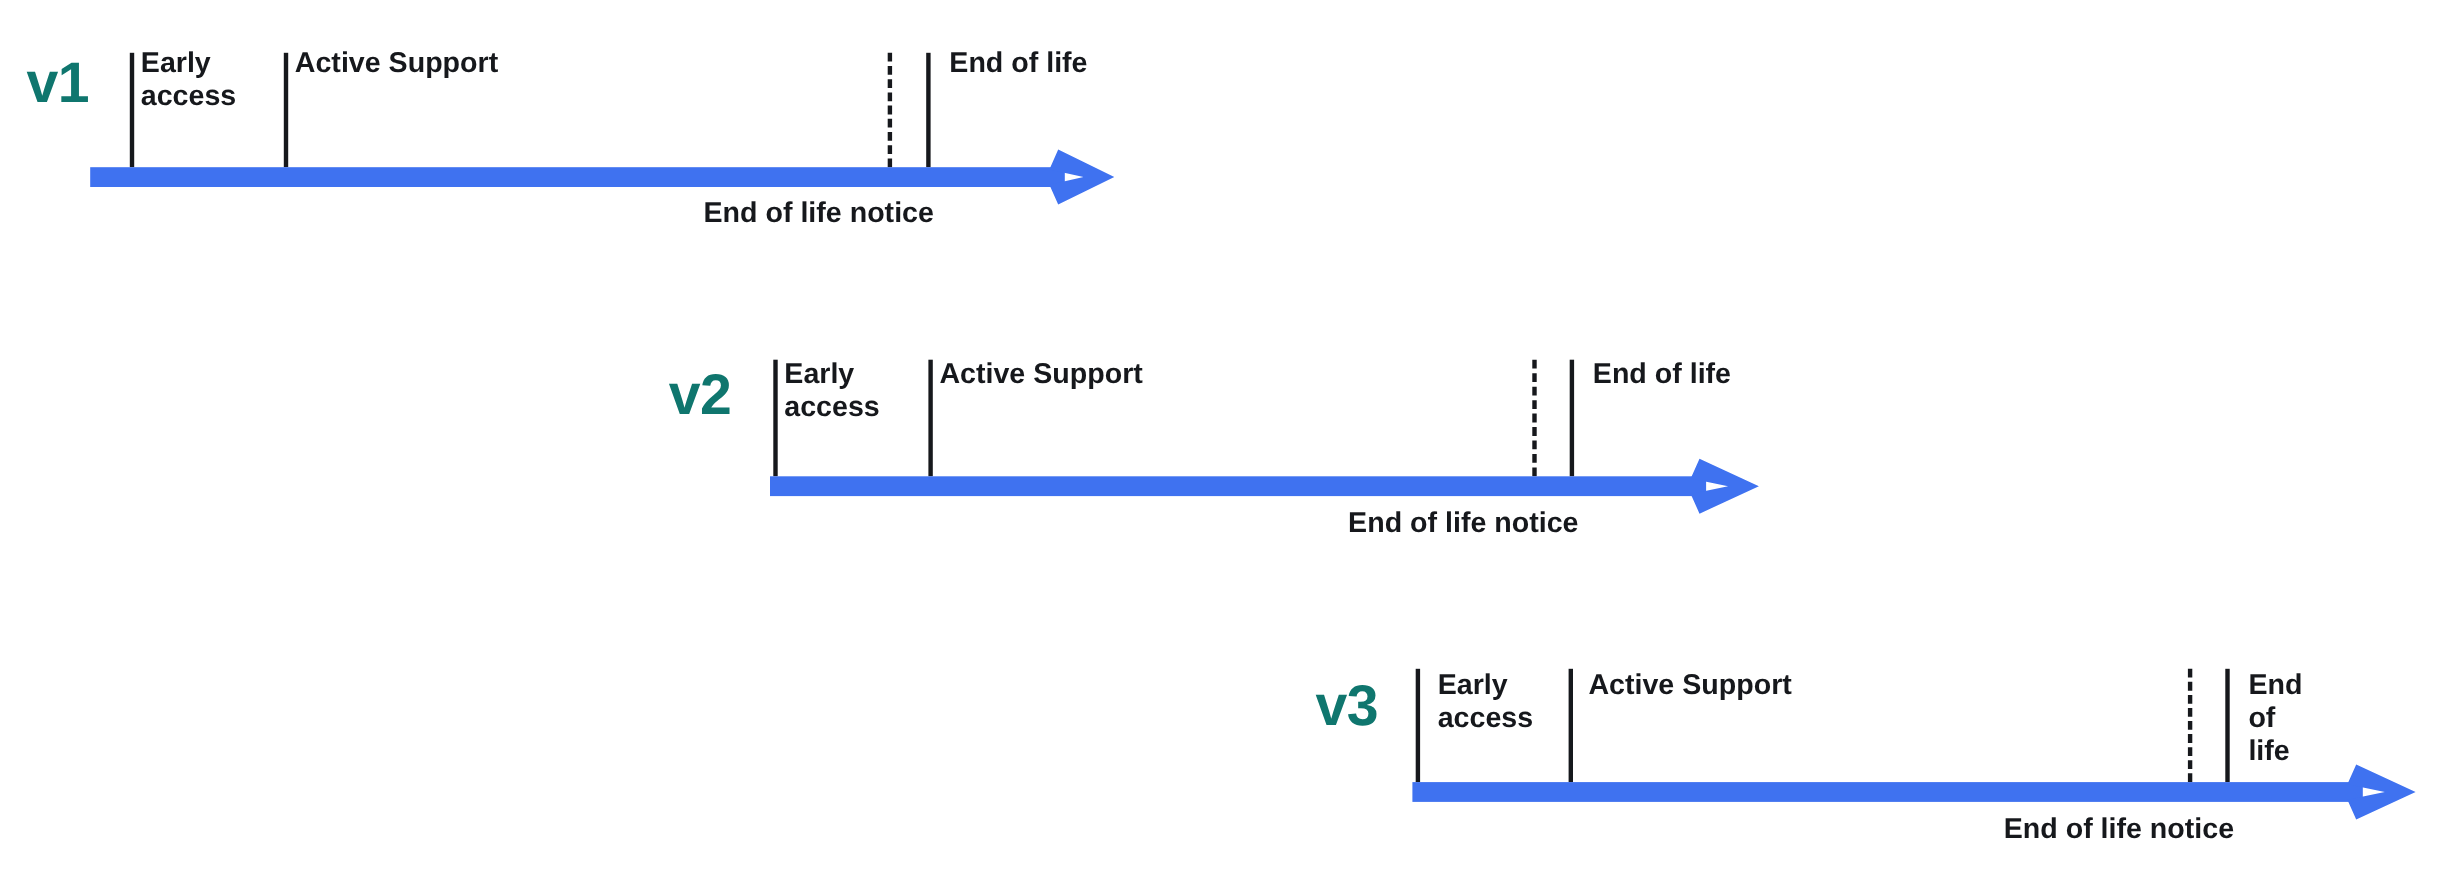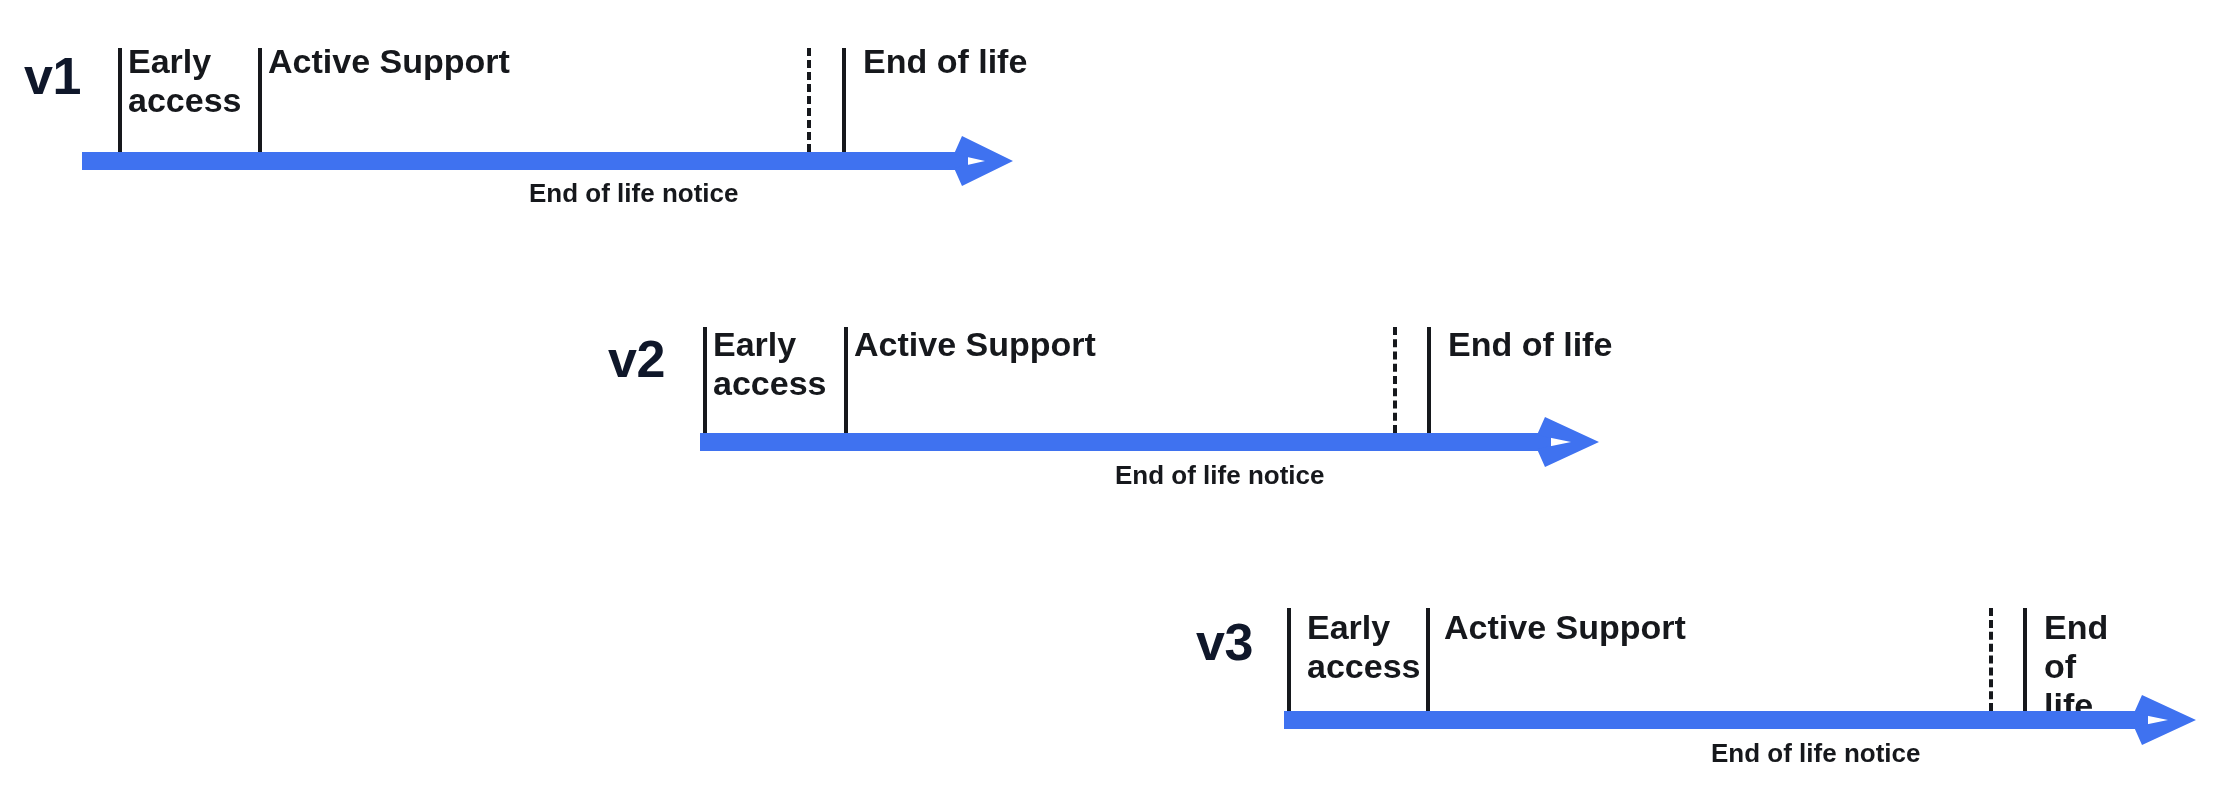--- a/index.html
+++ b/index.html
@@ -22,42 +22,42 @@
 
   
   .timeline-row {
     position: absolute;
   }
 
   .version-label {
     position: absolute;
     font-size: 52px;
     font-weight: 700;
-    color: #0f172a;
+    color: #0f766e;
     letter-spacing: -0.5px;
     line-height: 1;
     white-space: nowrap;
   }
 
   
   .divider {
     position: absolute;
     width: 4px;
     background: #16181c;
   }
   .divider.dashed {
     width: 0;
     background: transparent;
     border-left: 4px dashed #16181c;
   }
 
   
   .phase-label {
     position: absolute;
-    font-size: 34px;
+    font-size: 26px;
     font-weight: 700;
     color: #16181c;
     line-height: 1.15;
     white-space: pre-line;
   }
 
   
   .arrow-bar {
     position: absolute;
     height: 18px;
@@ -68,21 +68,21 @@
     color: #3f72f0;
   }
   .arrow-head svg { display: block; }
 
   .notice-label {
     position: absolute;
     font-size: 26px;
     font-weight: 700;
     color: #16181c;
     white-space: nowrap;
-    text-align: left;
+    text-align: right;
   }
 </style>
 </head>
 <body>
 
 <div id="canvas">
     <div class="timeline-row" style="left: 0px; top: 0px; width: 2228px; height: 812px;">
       <div class="version-label" style="left: 24px; top: 50px;">v1</div>
       <div class="divider" style="left: 118px; top: 48px; height: 104px;"></div>
       <div class="divider" style="left: 258px; top: 48px; height: 104px;"></div>

